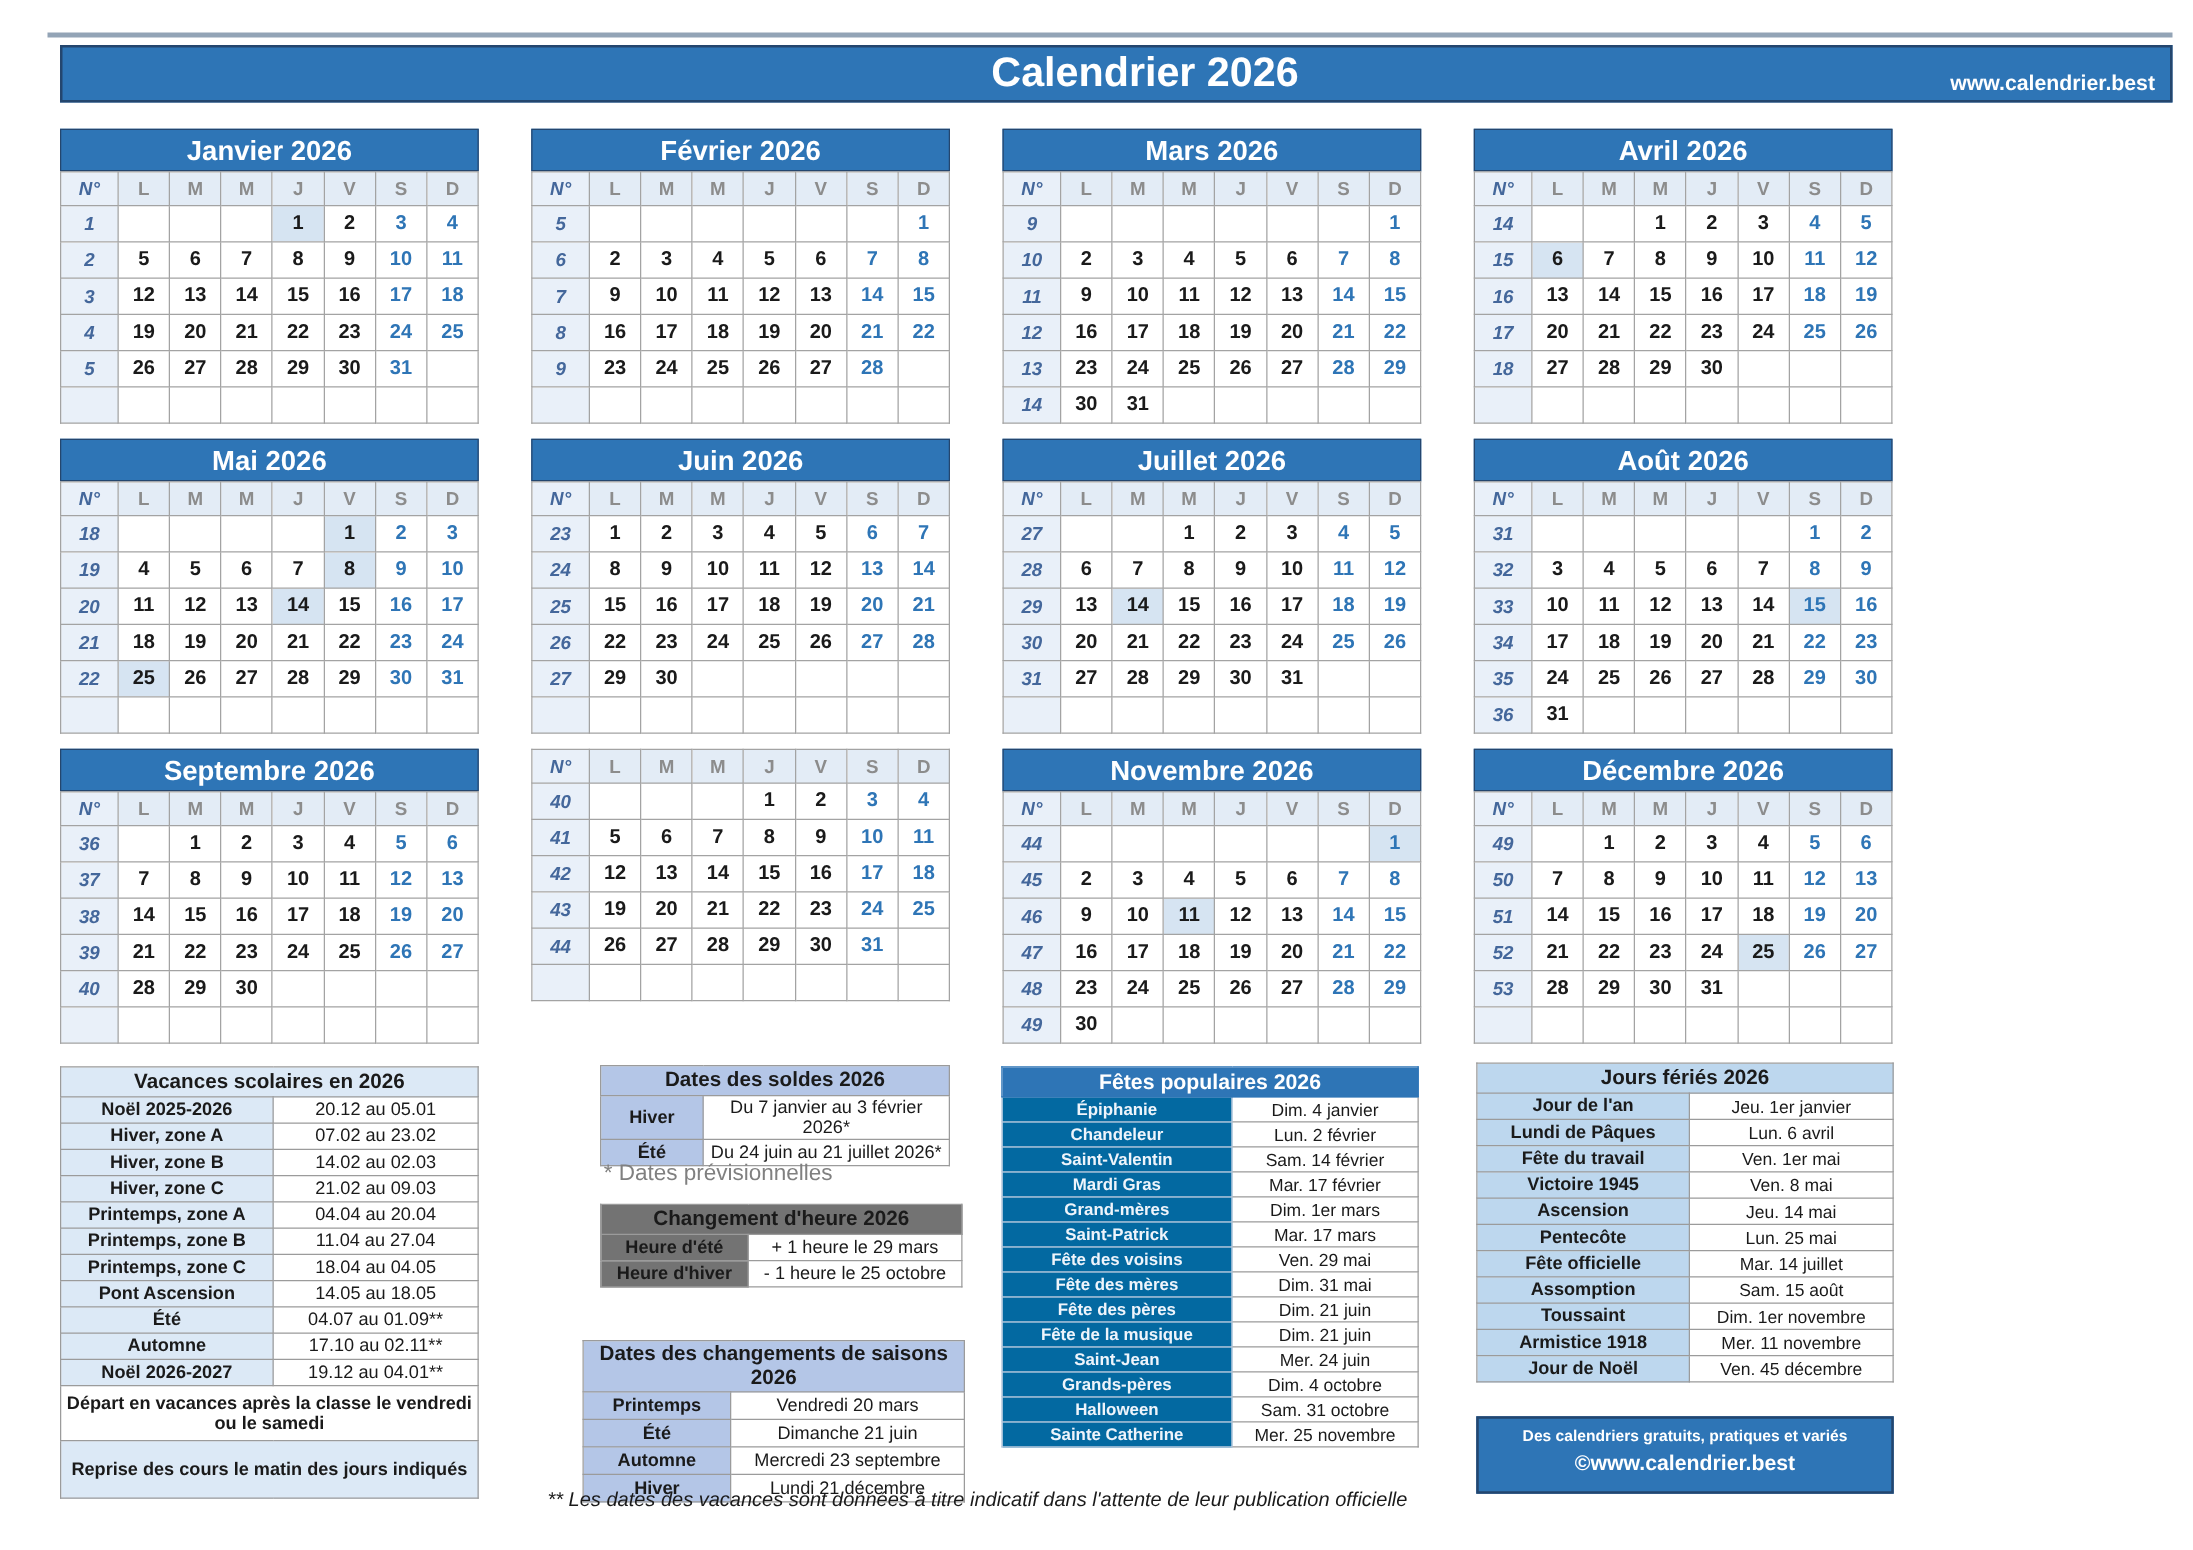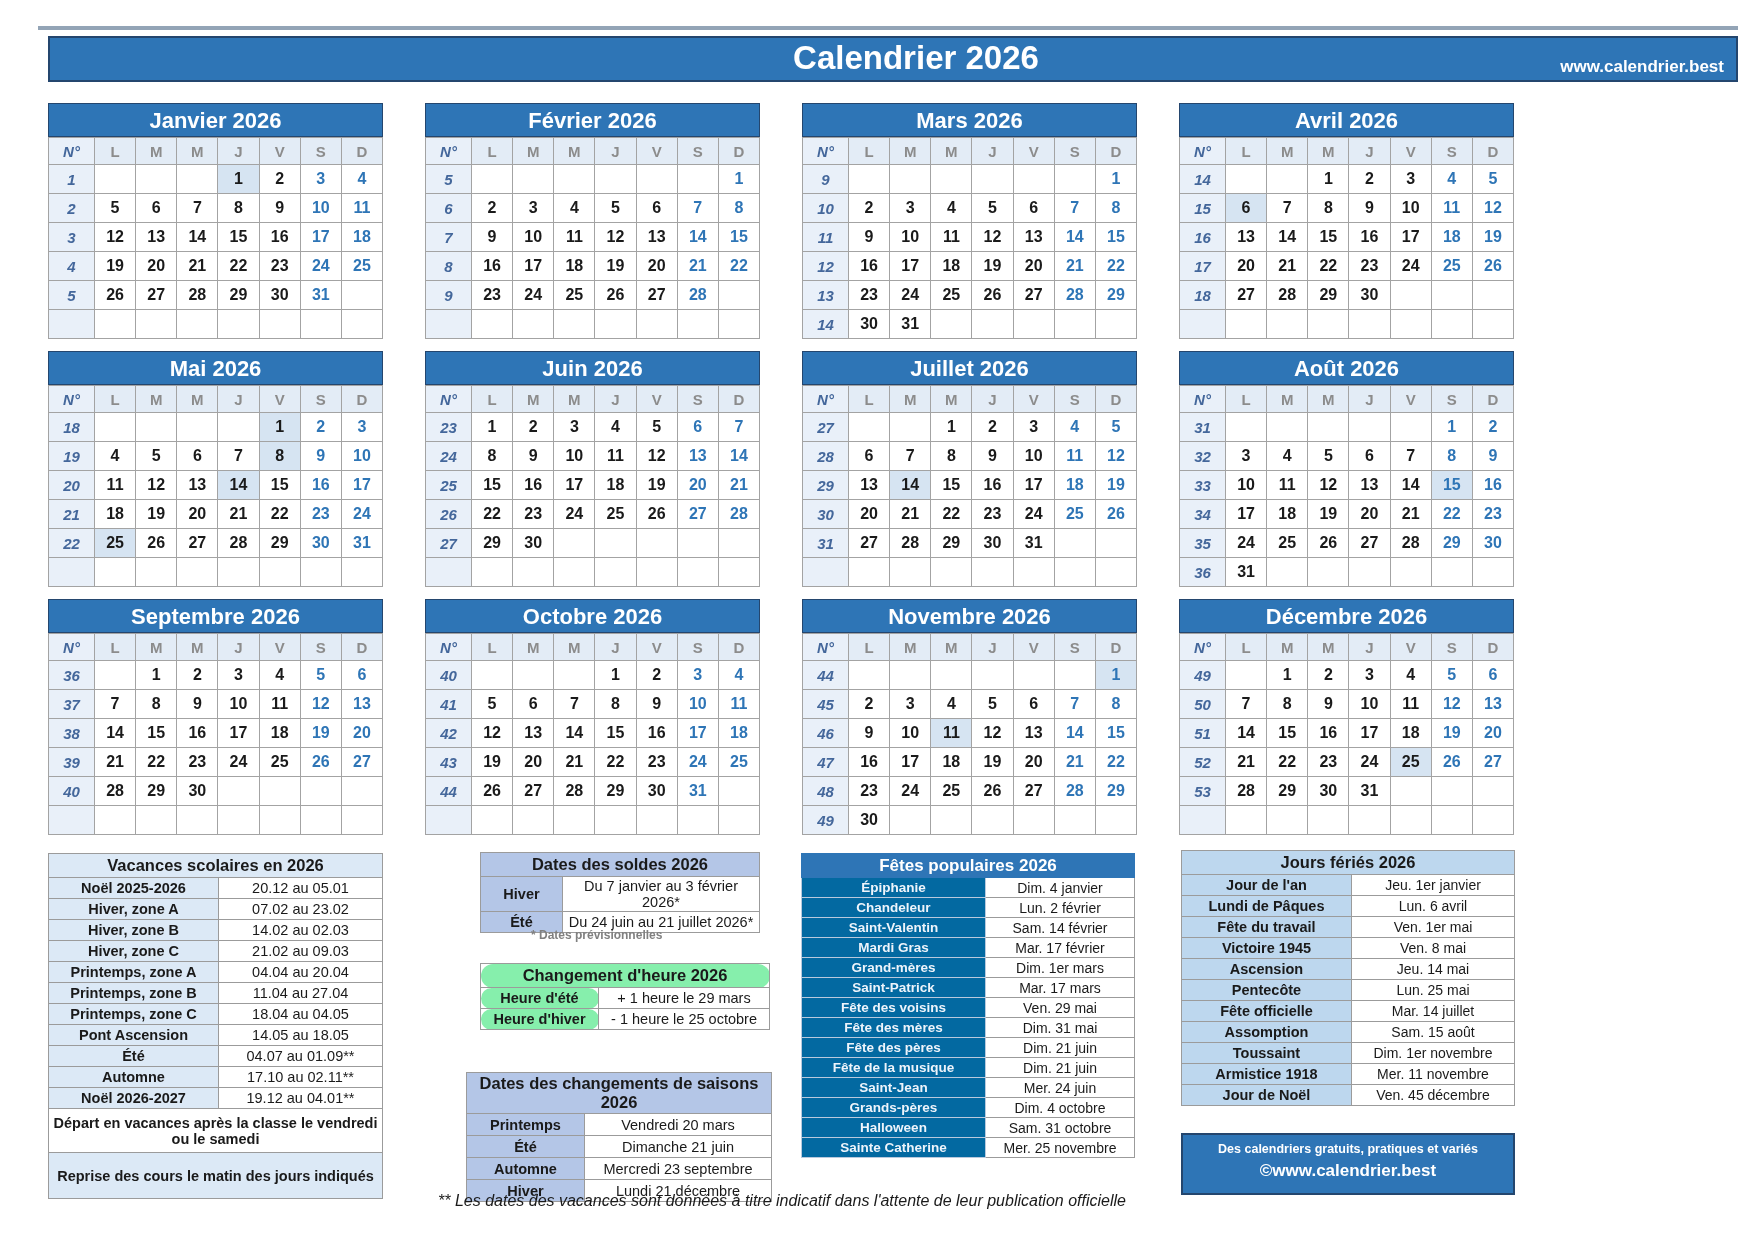--- a/index.html
+++ b/index.html
@@ -35,24 +35,24 @@
 
   .t-vac{left:48px;top:853px;width:335px;}
   .t-vac td.th,.t-vac td.lab{background:#dce9f6;}
   .t-vac td{height:21px;}
   .t-vac td.note1{background:#fff;font-weight:bold;text-align:center;height:44px;}
   .t-vac td.note2{background:#dce9f6;font-weight:bold;text-align:center;height:46px;}
 
   .t-soldes{left:480px;top:852px;width:280px;}
   .t-soldes td.th,.t-soldes td.lab{background:#b4c6e7;margin-top:33px;}
   .t-soldes td{height:21px;}
-  .soldes-note{position:absolute;left:483px;top:928px;color:#808080;font-weight:bold;font-size:12px;margin-left:48px;}
+  .soldes-note{position:absolute;left:483px;top:928px;color:#808080;font-weight:normal;font-size:18px;}
 
   .t-heure{left:480px;top:963px;width:290px;}
-  .t-heure td.th,.t-heure td.lab{background:#86efac;border-radius:12px;}
+  .t-heure td.th,.t-heure td.lab{background:#737373;}
   .t-heure td{height:21px;}
 
   .t-saisons{left:466px;top:1072px;width:306px;}
   .t-saisons td.th,.t-saisons td.lab{background:#b4c6e7;}
   .t-saisons td{height:22px;}
   .vac-footnote{position:absolute;left:438px;top:1192px;width:700px;font-style:italic;font-size:16px;color:#1a1a1a;white-space:nowrap;}
 
   .t-fetes{left:801px;top:853px;width:334px;}
   .t-fetes td{border:1px solid #b9c9dd;height:20px;}
   .t-fetes td.th{background:#2E75B6;color:#fff;font-size:17px;border-color:#2E75B6;}
@@ -794,21 +794,20 @@
               <td class="dc"></td>
               <td class="dc"></td>
               <td class="dc"></td>
               <td class="dc we"></td>
               <td class="dc we"></td>
             </tr>
           </tbody>
         </table>
       </div>
       <div class="month">
-        <div class="month-title">Octobre 2026</div>
         <table class="month-table">
           <colgroup>
             <col style="width: 46px;">
           </colgroup>
           <tbody>
             <tr class="dow-row">
               <td class="nh">N°</td>
               <td class="dh">L</td>
               <td class="dh">M</td>
               <td class="dh">M</td>

